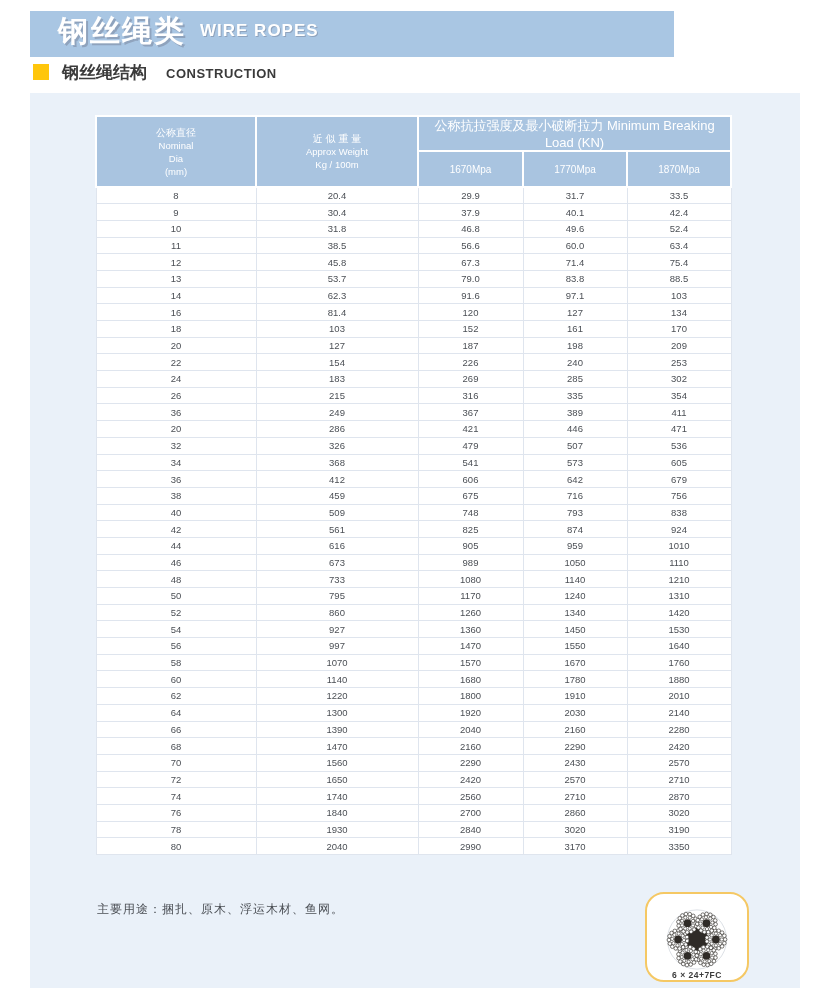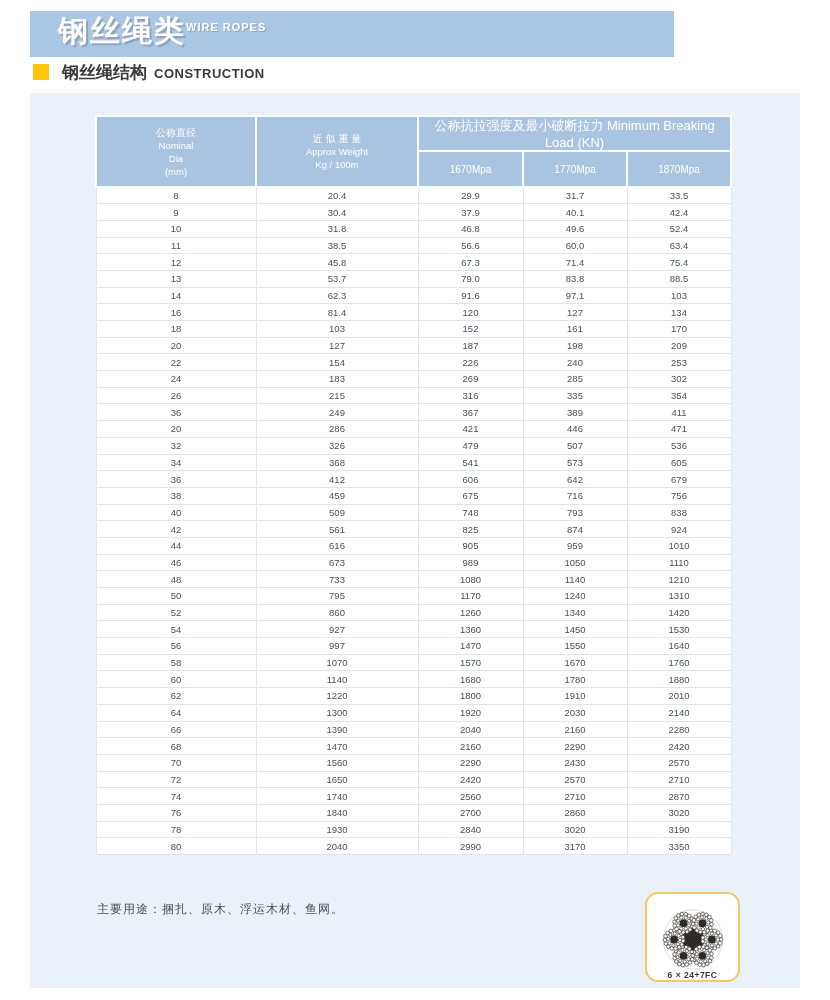--- a/index.html
+++ b/index.html
@@ -20,32 +20,32 @@
   .title-band{
     position:absolute;left:30px;top:11px;width:644px;height:46px;
     background:var(--band-blue);
     display:flex;align-items:flex-start;padding-left:28px;
   }
   .title-cn{
     color:#fff;font-weight:bold;font-size:30px;letter-spacing:2px;
     text-shadow:2px 2px 0 #8fa3bd;
   }
   .title-en{
-    color:#fff;font-weight:bold;font-size:11px;margin-top:10px;
+    color:#fff;font-weight:bold;font-size:17px;margin-left:14px;margin-top:10px;
     letter-spacing:1px;text-shadow:1px 1px 0 #8fa3bd;
   }
 
   
   .section-heading{
     position:absolute;left:33px;top:60px;height:24px;
     display:flex;align-items:center;
   }
   .bullet{width:16px;height:16px;background:var(--accent-yellow);display:inline-block;}
   .sec-cn{color:#3a3a3a;font-weight:bold;font-size:17px;margin-left:13px;}
-  .sec-en{color:#3a3a3a;font-weight:bold;font-size:13px;margin-left:7px;margin-top:2px;letter-spacing:.5px;}
+  .sec-en{color:#3a3a3a;font-weight:bold;font-size:13px;margin-left:19px;margin-top:2px;letter-spacing:.5px;}
 
   
   .panel{
     position:absolute;left:30px;top:93px;width:770px;height:895px;
     background:var(--panel-blue);
     text-decoration:underline;
   }
 
   
   table.spec{
@@ -65,22 +65,22 @@
     height:16.7px;text-align:center;vertical-align:middle;
     font-size:9.5px;color:var(--ink);padding:0;
   }
 
   
   .note{
     position:absolute;left:67px;top:800px;
     font-size:12px;color:var(--ink);letter-spacing:1px;margin-top:8px;
   }
   .icon-box{
-    position:absolute;left:615px;top:799px;width:95px;height:90px;
-    background:#fff;border:2px solid var(--icon-border);border-radius:13px;
+    position:absolute;left:615px;top:799px;width:104px;height:90px;
+    background:#fff;border:2px solid var(--icon-border);border-radius:19px;
     display:flex;flex-direction:column;align-items:center;justify-content:flex-start;
     padding-top:14px;
   }
   .icon-label{font-size:8.5px;font-weight:bold;color:#3a3a3a;margin-top:-1px;letter-spacing:.5px;}
 </style>
 </head>
 <body>
 
 <div class="page">
 

